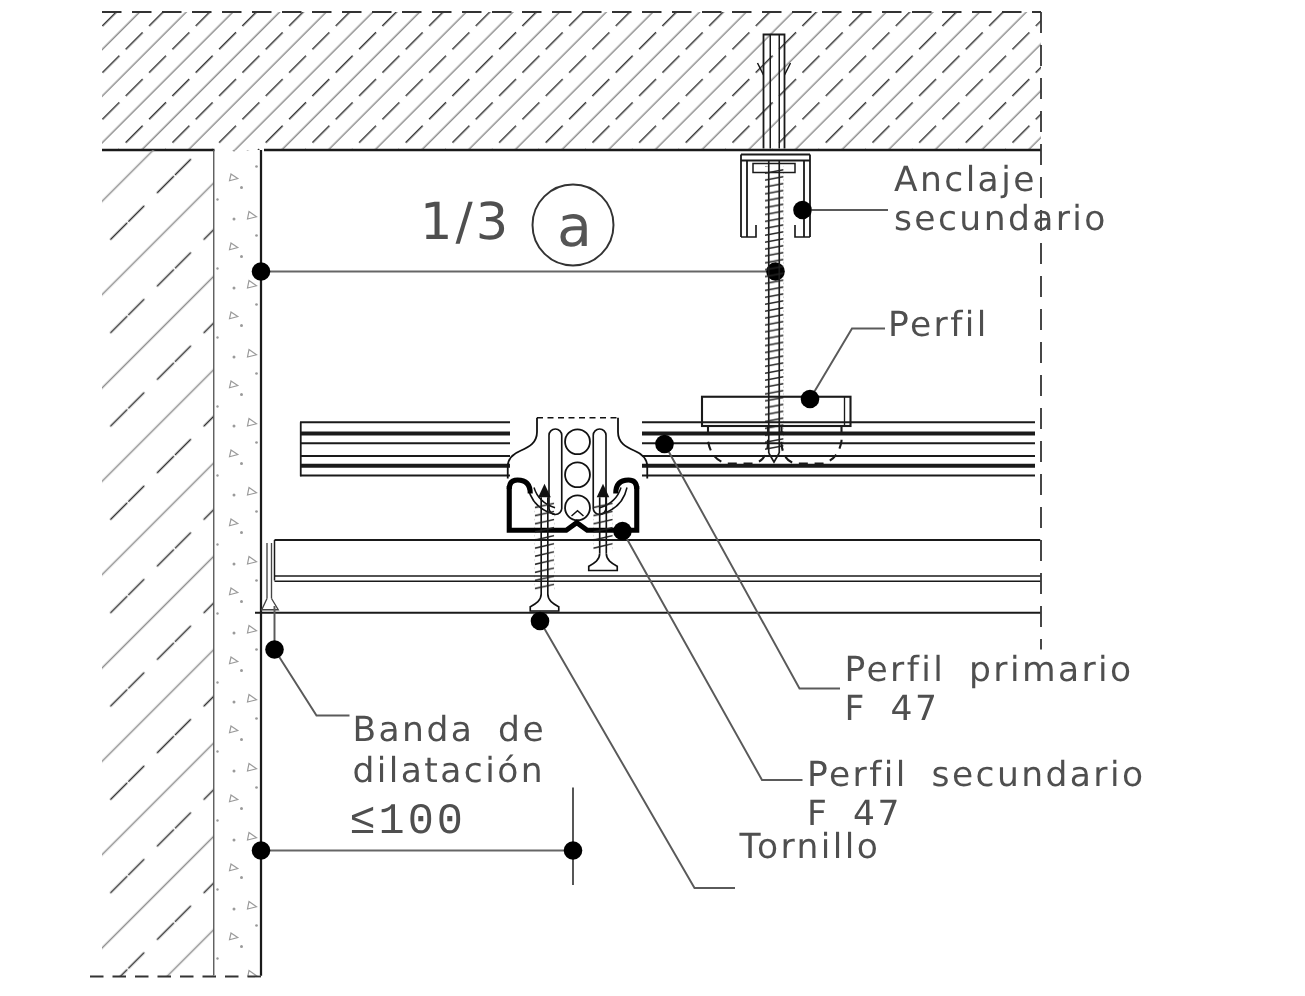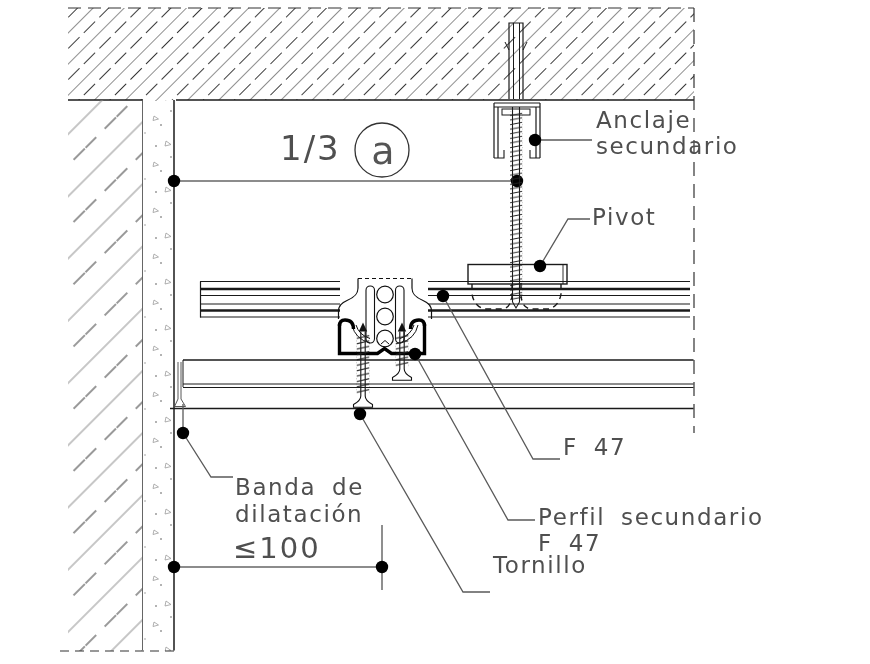--- a/index.html
+++ b/index.html
@@ -4,21 +4,21 @@
 <title>Detail</title>
 <style>
   html,body{margin:0;padding:0;background:#ffffff;}
   #stage{position:relative;width:870px;height:664px;background:#fff;overflow:hidden;
          font-family:"DejaVu Sans",sans-serif;}
   #stage svg{position:absolute;left:0;top:0;}
   .label{position:absolute;color:#4f4f4f;font-size:23px;line-height:27px;
          letter-spacing:1.6px;word-spacing:7px;white-space:nowrap;}
   .label div{white-space:nowrap;}
   .big{font-size:34px;line-height:34px;letter-spacing:2px;}
-  .dim{font-size:29px;line-height:30px;letter-spacing:2px;}
+  .dim{font-size:29px;line-height:30px;letter-spacing:2px;font-family:Liberation Mono, monospace;}
   .detail-a{position:absolute;left:362px;top:130px;width:42px;height:42px;
             display:flex;align-items:center;justify-content:center;
             font-size:38px;color:#555;}
 </style>
 </head>
 <body>
 
 <div id="stage">
 
 <svg width="870" height="664" viewBox="0 0 870 664">
@@ -188,24 +188,25 @@
 
 <div class="label big" style="left:280px;top:131px;">1/3</div>
 <div class="detail-a">a</div>
 
 <div class="label" style="left:596px;top:107px;line-height:26px;">
   <div>Anclaje</div>
   <div>secundario</div>
 </div>
 
 <div class="label" style="left:592px;top:204px;">
-  <div>Pivot</div>
+  <div>Perfil</div>
 </div>
 
 <div class="label" style="left:563px;top:434px;line-height:26px;">
+  <div>Perfil primario</div>
   <div>F 47</div>
 </div>
 
 <div class="label" style="left:538px;top:504px;line-height:26px;">
   <div>Perfil secundario</div>
   <div>F 47</div>
 </div>
 
 <div class="label" style="left:493px;top:552px;">
   <div>Tornillo</div>

